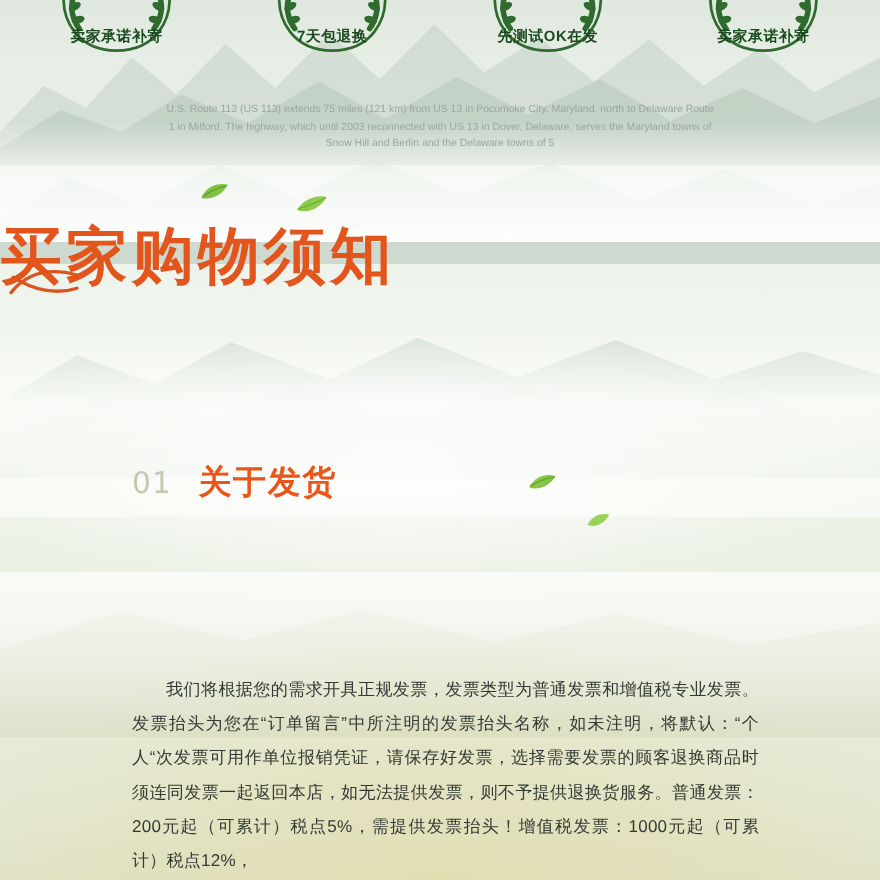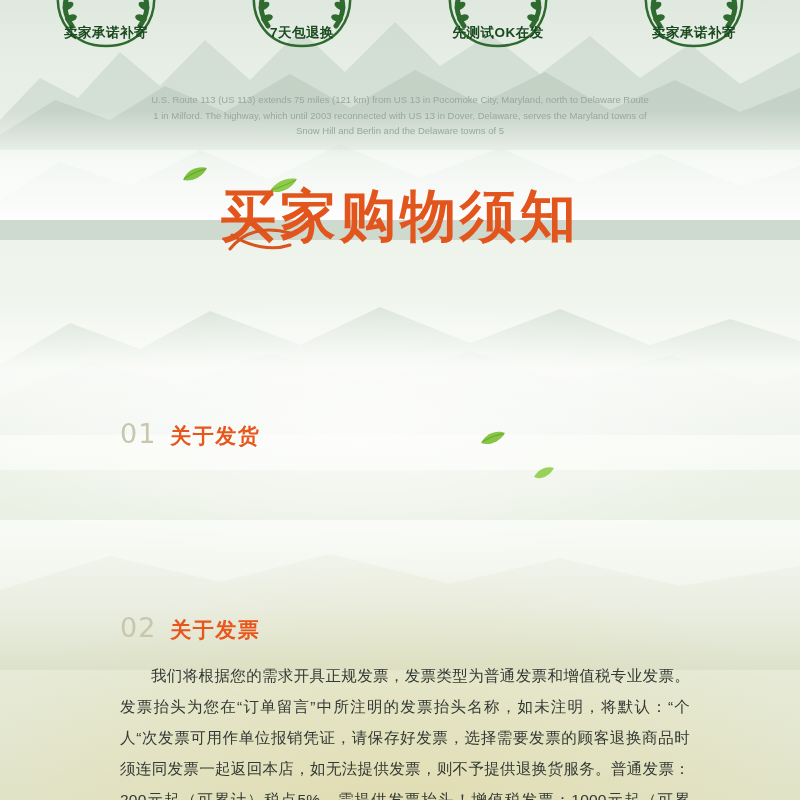--- a/index.html
+++ b/index.html
@@ -111,23 +111,22 @@
     font-size: 9.5px;
     line-height: 1.65;
     color: #9aa79c;
     font-weight: normal;
     z-index: 5;
   }
 
   
   .title-wrap {
     position: absolute;
-    top: 186px;
-    left: 0; right: 0;
-    text-align: center;
+    top: 204px;
+    left: 0; right: 0;
     z-index: 5;
   }
   .title {
     display: inline-block;
     font-family: "DejaVu Serif", serif;
     font-size: 56px;
     font-weight: bold;
     letter-spacing: 4px;
     color: #d9541f;
     position: relative;
@@ -154,32 +153,32 @@
   
   .section {
     position: absolute;
     left: 120px;
     width: 570px;
     z-index: 5;
   }
   .sec-head {
     display: flex;
     align-items: baseline;
-    gap: 14px;
+    gap: 24px;
     margin-bottom: 16px;
   }
   .sec-num {
     font-family: "DejaVu Sans", sans-serif;
     font-size: 27px;
     color: #c9c6ae;
     letter-spacing: 1px;
     font-weight: normal;
   }
   .sec-title {
-    font-size: 21px;
+    font-size: 30px;
     font-weight: bold;
     color: #e8561b;
     letter-spacing: 1.5px;
   }
   .sec-body {
     font-size: 15.5px;
     line-height: 2.0;
     color: #333a33;
     text-align: justify;
     text-indent: 2em;
@@ -331,20 +330,16 @@
   </div>
 
   <div class="section" id="section-01">
     <div class="sec-head">
       <span class="sec-num">01</span>
       <span class="sec-title">关于发货</span>
     </div>
   </div>
 
   <div class="section" id="section-02">
-    <div class="sec-head">
-      <span class="sec-num">02</span>
-      <span class="sec-title">关于发票</span>
-    </div>
     <div class="sec-body">我们将根据您的需求开具正规发票，发票类型为普通发票和增值税专业发票。发票抬头为您在“订单留言”中所注明的发票抬头名称，如未注明，将默认：“个人“次发票可用作单位报销凭证，请保存好发票，选择需要发票的顾客退换商品时须连同发票一起返回本店，如无法提供发票，则不予提供退换货服务。普通发票：200元起（可累计）税点5%，需提供发票抬头！增值税发票：1000元起（可累计）税点12%，</div>
   </div>
 
 </div>
 
 </body></html>

